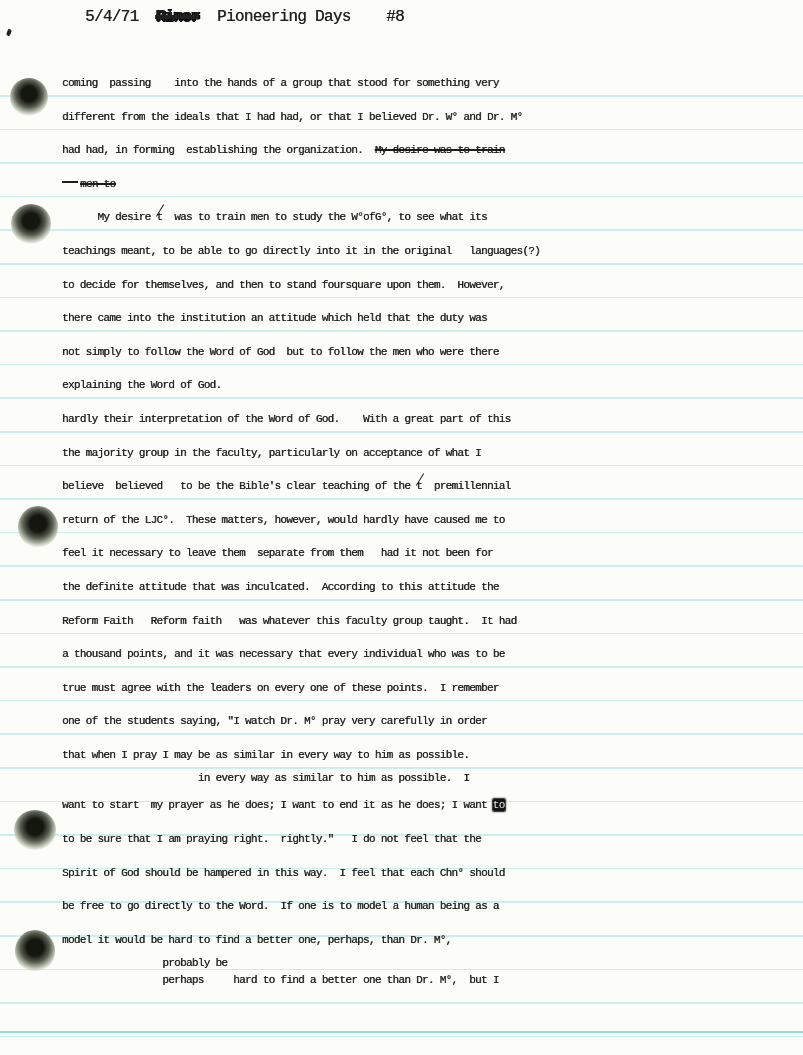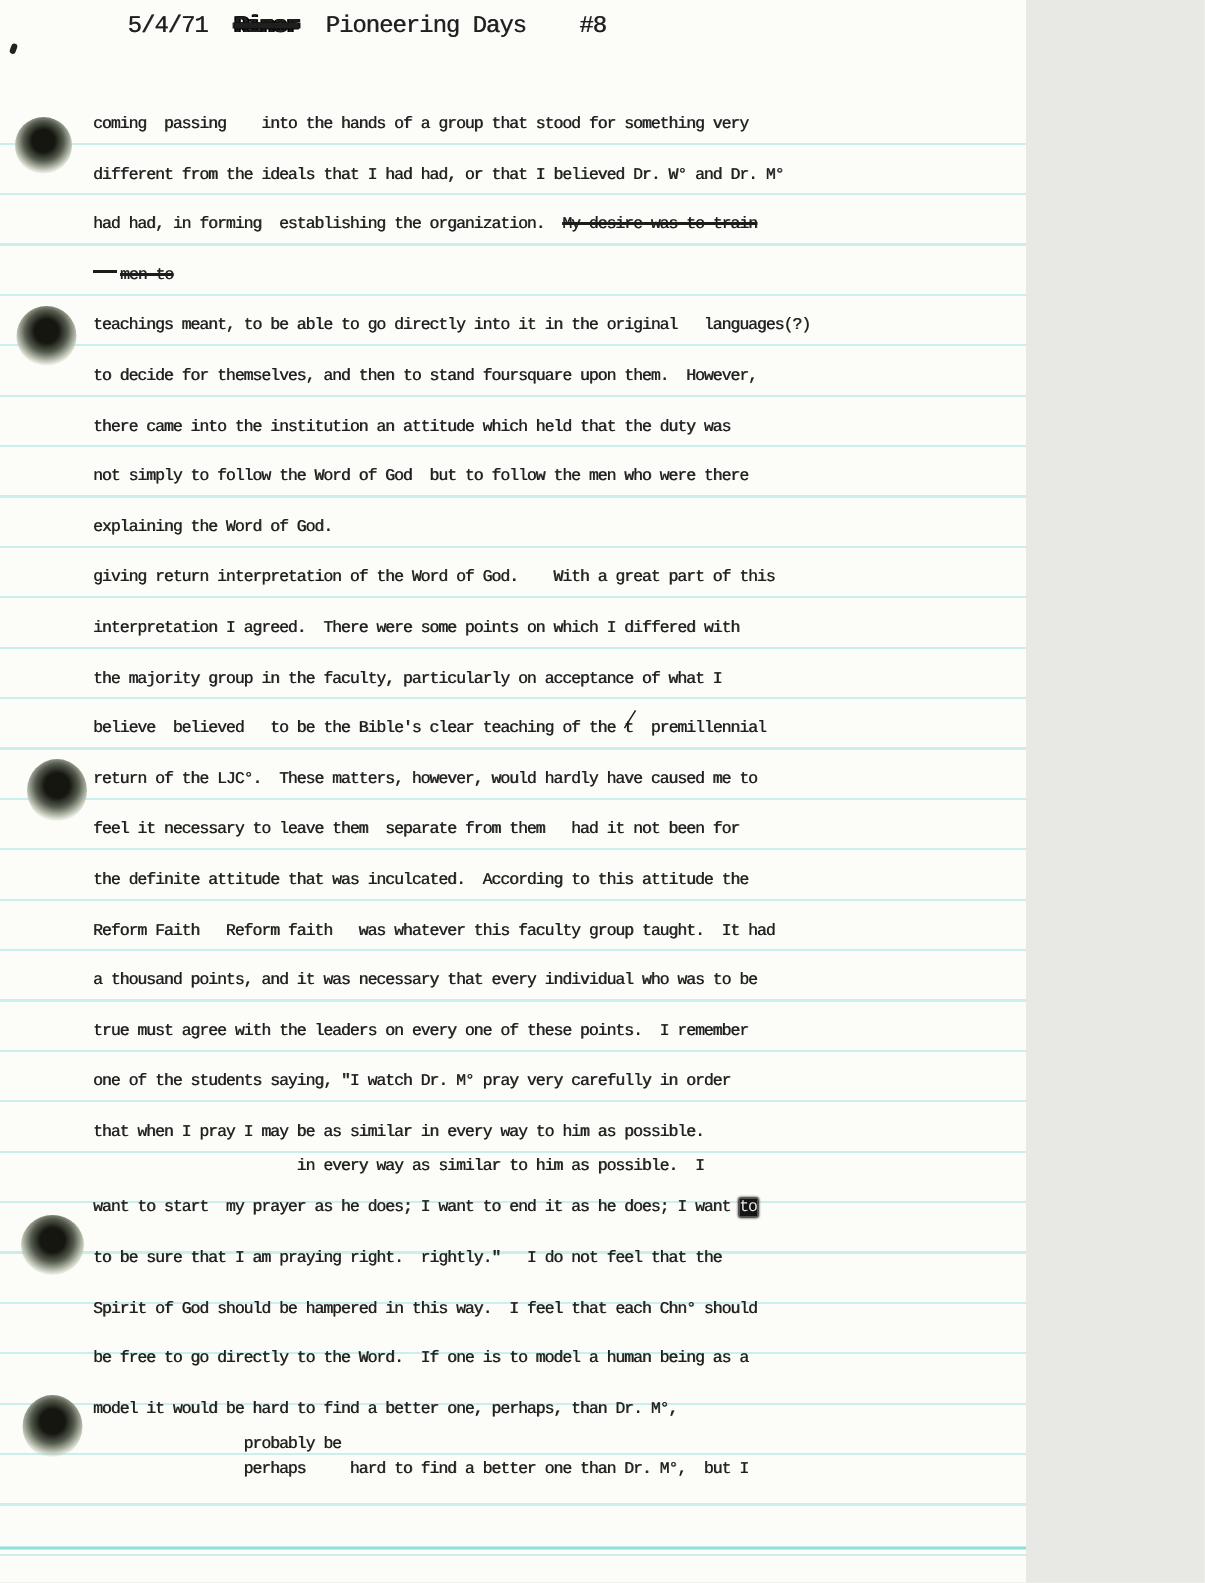--- a/index.html
+++ b/index.html
@@ -1,23 +1,22 @@
 <!DOCTYPE html>
 <html><head>
 <meta charset="utf-8">
 <style>
   html,body{margin:0;padding:0;background:#e8e8e4;}
   .page{
     position:relative;
-    width:655px;height:1055px;
+    width:803px;height:1055px;
     background:#fcfdf8;
     overflow:hidden;
     font-family:"Liberation Mono","DejaVu Sans Mono",monospace;
     color:#1f1f1f;
-    padding-left:29px;
   }
   
   .rules{
     position:absolute;left:0;right:0;top:63px;bottom:0;
     background:repeating-linear-gradient(
       to bottom,
       transparent 0px, transparent 32.1px,
       rgba(122,216,214,0.38) 32.1px, rgba(122,216,214,0.38) 33.6px);
     pointer-events:none;
   }
@@ -89,27 +88,27 @@
   <div class="hole hole4"></div>
   <div class="hole hole5"></div>
   <div class="speck"></div>
 
   <div id="header-line"><span class="seg">5/4/71  </span><span class="seg seg-overstrike">Riner</span><span class="seg">  Pioneering Days</span><span class="seg">    </span><span class="seg">#8</span></div>
   <div id="body-lines">
       <div class="line"><span class="seg">coming  passing    into the hands of a group that stood for something very</span></div>
       <div class="line"><span class="seg">different from the ideals that I had had, or that I believed Dr. W° and Dr. M°</span></div>
       <div class="line"><span class="seg">had had, in forming  establishing the organization.  </span><span class="seg seg-strike">My desire was to train</span></div>
       <div class="line"><span class="seg seg-strike-lead">men to</span></div>
+      <div class="line"><span class="seg">      My desire </span><span class="seg seg-slash">t</span><span class="seg">  was to train men to study the W°ofG°, to see what its</span></div>
       <div class="line"><span class="seg">teachings meant, to be able to go directly into it in the original   languages(?)</span></div>
       <div class="line"><span class="seg">to decide for themselves, and then to stand foursquare upon them.  However,</span></div>
       <div class="line"><span class="seg">there came into the institution an attitude which held that the duty was</span></div>
       <div class="line"><span class="seg">not simply to follow the Word of God  but to follow the men who were there</span></div>
       <div class="line"><span class="seg">explaining the Word of God.</span></div>
-      <div class="line"><span class="seg">giving return interpretation of the Word of God.    With a great part of this</span></div>
-      <div class="line"><span class="seg">interpretation I agreed.  There were some points on which I differed with</span></div>
+      <div class="line"><span class="seg">hardly their interpretation of the Word of God.    With a great part of this</span></div>
       <div class="line"><span class="seg">the majority group in the faculty, particularly on acceptance of what I</span></div>
       <div class="line"><span class="seg">believe  believed   to be the Bible's clear teaching of the </span><span class="seg seg-slash">t</span><span class="seg">  premillennial</span></div>
       <div class="line"><span class="seg">return of the LJC°.  These matters, however, would hardly have caused me to</span></div>
       <div class="line"><span class="seg">feel it necessary to leave them  separate from them   had it not been for</span></div>
       <div class="line"><span class="seg">the definite attitude that was inculcated.  According to this attitude the</span></div>
       <div class="line"><span class="seg">Reform Faith   Reform faith   was whatever this faculty group taught.  It had</span></div>
       <div class="line"><span class="seg">a thousand points, and it was necessary that every individual who was to be</span></div>
       <div class="line"><span class="seg">true must agree with the leaders on every one of these points.  I remember</span></div>
       <div class="line"><span class="seg">one of the students saying, "I watch Dr. M° pray very carefully in order</span></div>
       <div class="line"><span class="seg">that when I pray I may be as similar in every way to him as possible.</span></div>

